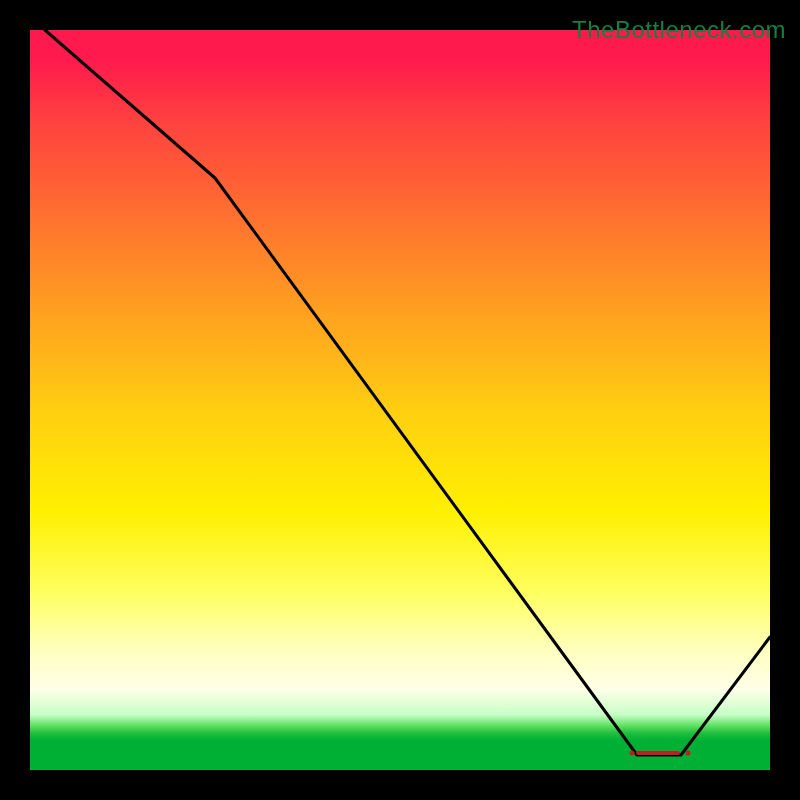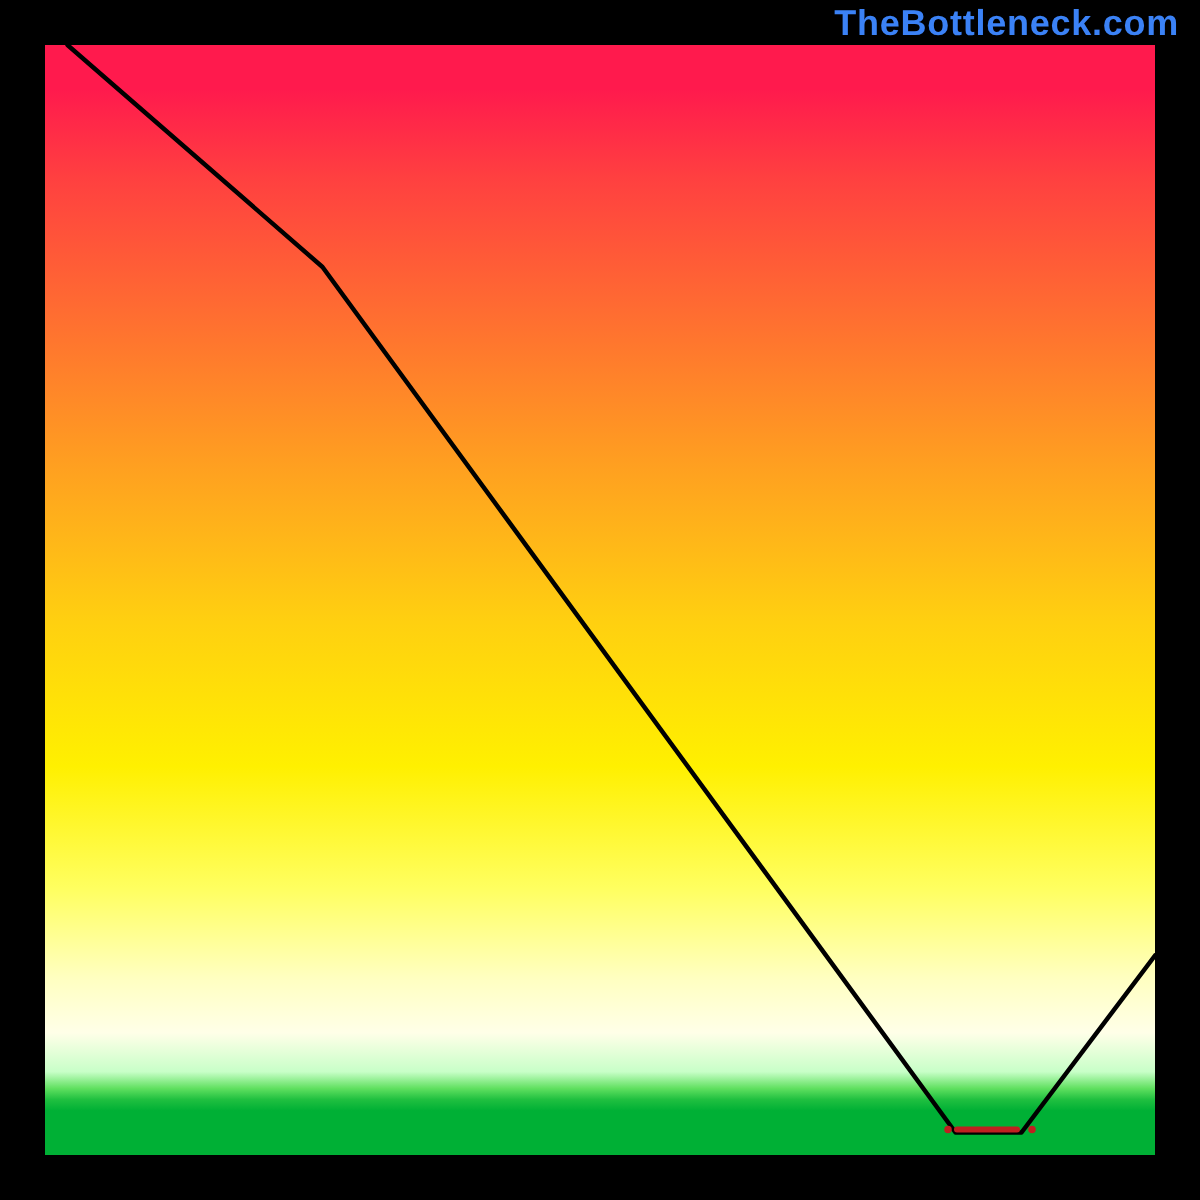--- a/index.html
+++ b/index.html
@@ -12,25 +12,25 @@
     font-family: Arial, Helvetica, sans-serif;
   }
   .outer {
     position: relative;
     width: 800px;
     height: 800px;
     background: #000;
   }
   .watermark {
     position: absolute;
-    top: 2px;
+    top: 16px;
     right: 14px;
-    color: #3b82f6;
+    color: #15803d;
     font-size: 24px;
-    font-weight: bold;
+    font-weight: normal;
     letter-spacing: 0.5px;
     z-index: 30;
   }
   .plot-area {
     position: absolute;
     left: 30px;
     top: 30px;
     width: 740px;
     height: 740px;
     

